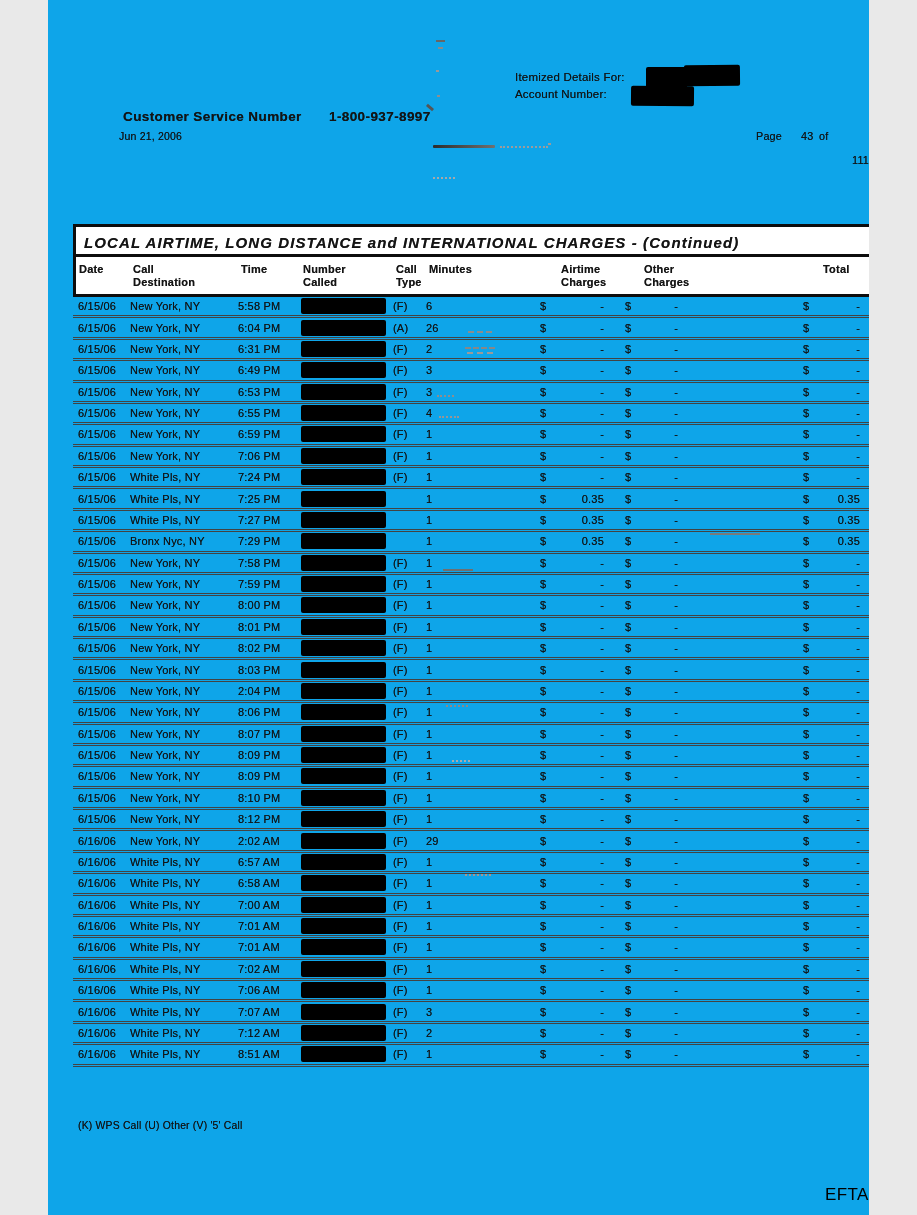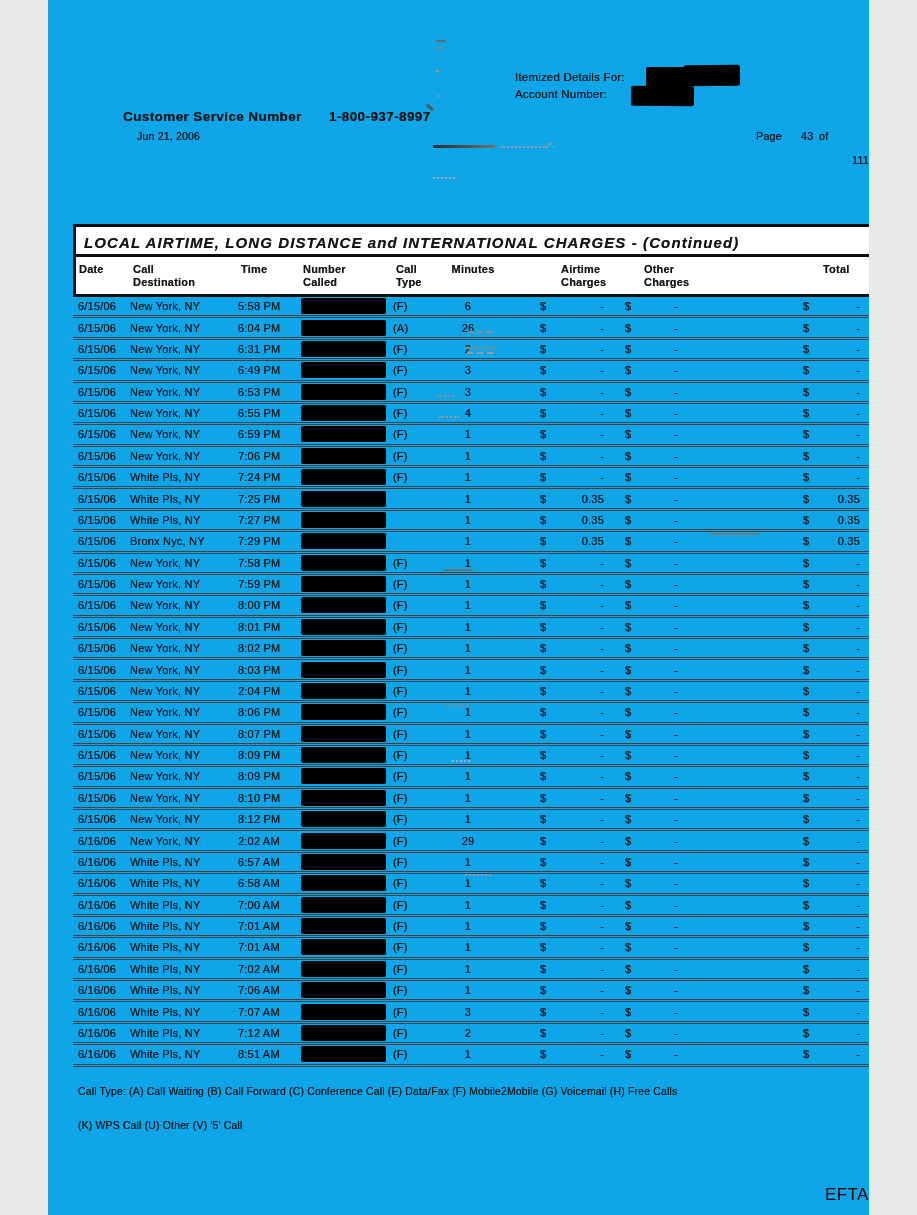--- a/index.html
+++ b/index.html
@@ -11,21 +11,21 @@
   }
   .page *{box-sizing:border-box;}
   .abs{position:absolute;}
   .scan{text-shadow:0 0 0.6px rgba(0,0,0,0.65);color:#141414;}
 
   
   .itemized-label{left:467px;top:71px;font-size:11.5px;}
   .account-label{left:467px;top:88px;font-size:11.5px;}
   .csn-label{left:75px;top:109px;font-size:13.5px;font-weight:bold;letter-spacing:0.4px;}
   .csn-number{left:281px;top:109px;font-size:13.5px;font-weight:bold;letter-spacing:0.4px;}
-  .stmt-date{left:89px;top:130px;font-size:10.5px;}
+  .stmt-date{left:71px;top:130px;font-size:10.5px;}
   .pg{font-size:10.8px;top:130px;}
   .pg-label{left:708px;}
   .pg-num{left:753px;}
   .pg-of{left:771px;}
   .pg-total{left:804px;margin-top:24px;}
 
   
   .redbox{position:absolute;background:#000;border-radius:2px;}
   .r1a{left:598px;top:67px;width:41px;height:23px;}
   .r1b{left:636px;top:65px;width:56px;height:21px;transform:rotate(-0.6deg);}
@@ -40,21 +40,21 @@
     padding:7px 0 0 8px;white-space:nowrap;
   }
   .thead-row{display:flex;height:37px;padding-top:6px;font-weight:bold;font-size:11px;line-height:12.5px;}
   .hc{flex:0 0 auto;overflow:visible;white-space:nowrap;}
 
   .w-date{width:52px;padding-left:5px;}
   .w-dest{width:106px;padding-left:5px;}
   .w-time{width:62px;padding-left:7px;}
   .w-num{width:95px;padding-left:0;}
   .w-type{width:38px;padding-left:5px;}
-  .w-min{width:88px;text-align:center;}
+  .w-min{width:88px;text-align:left;}
   .w-air{width:92px;}
   .w-toll{width:80px;}
   .w-fill{width:112px;}
   .w-tot{width:77px;}
   .hc.w-date{padding-left:3px;}
   .hc.w-num{padding-left:7px;}
   .hp-air{padding-left:44px;}
   .hp-toll{padding-left:35px;}
   .hp-tot{padding-left:22px;}
 
@@ -992,21 +992,20 @@
           </span>
           <span class="c w-fill"></span>
           <span class="c c-tot">
             <span class="cur">$</span>
             <span class="val">-</span>
           </span>
         </div>
       </div>
   </div>
 
-  <span class="abs scan legend1">Call Type: (A) Call Waiting (B) Call Forward (C) Conference Call (E) Data/Fax (F) Mobile2Mobile (G) Voicemail (H) Free Calls</span>
   <span class="abs scan legend2">(K) WPS Call (U) Other (V) '5' Call</span>
   <span class="abs bates">EFTA00006387</span>
 
   <div class="art vline"></div>
   <div class="art smudge"></div>
   <div class="art smudge-dots"></div>
   <div class="art m1"></div>
   <div class="art m2"></div>
   <div class="art m3"></div>
   <div class="art m4"></div>

